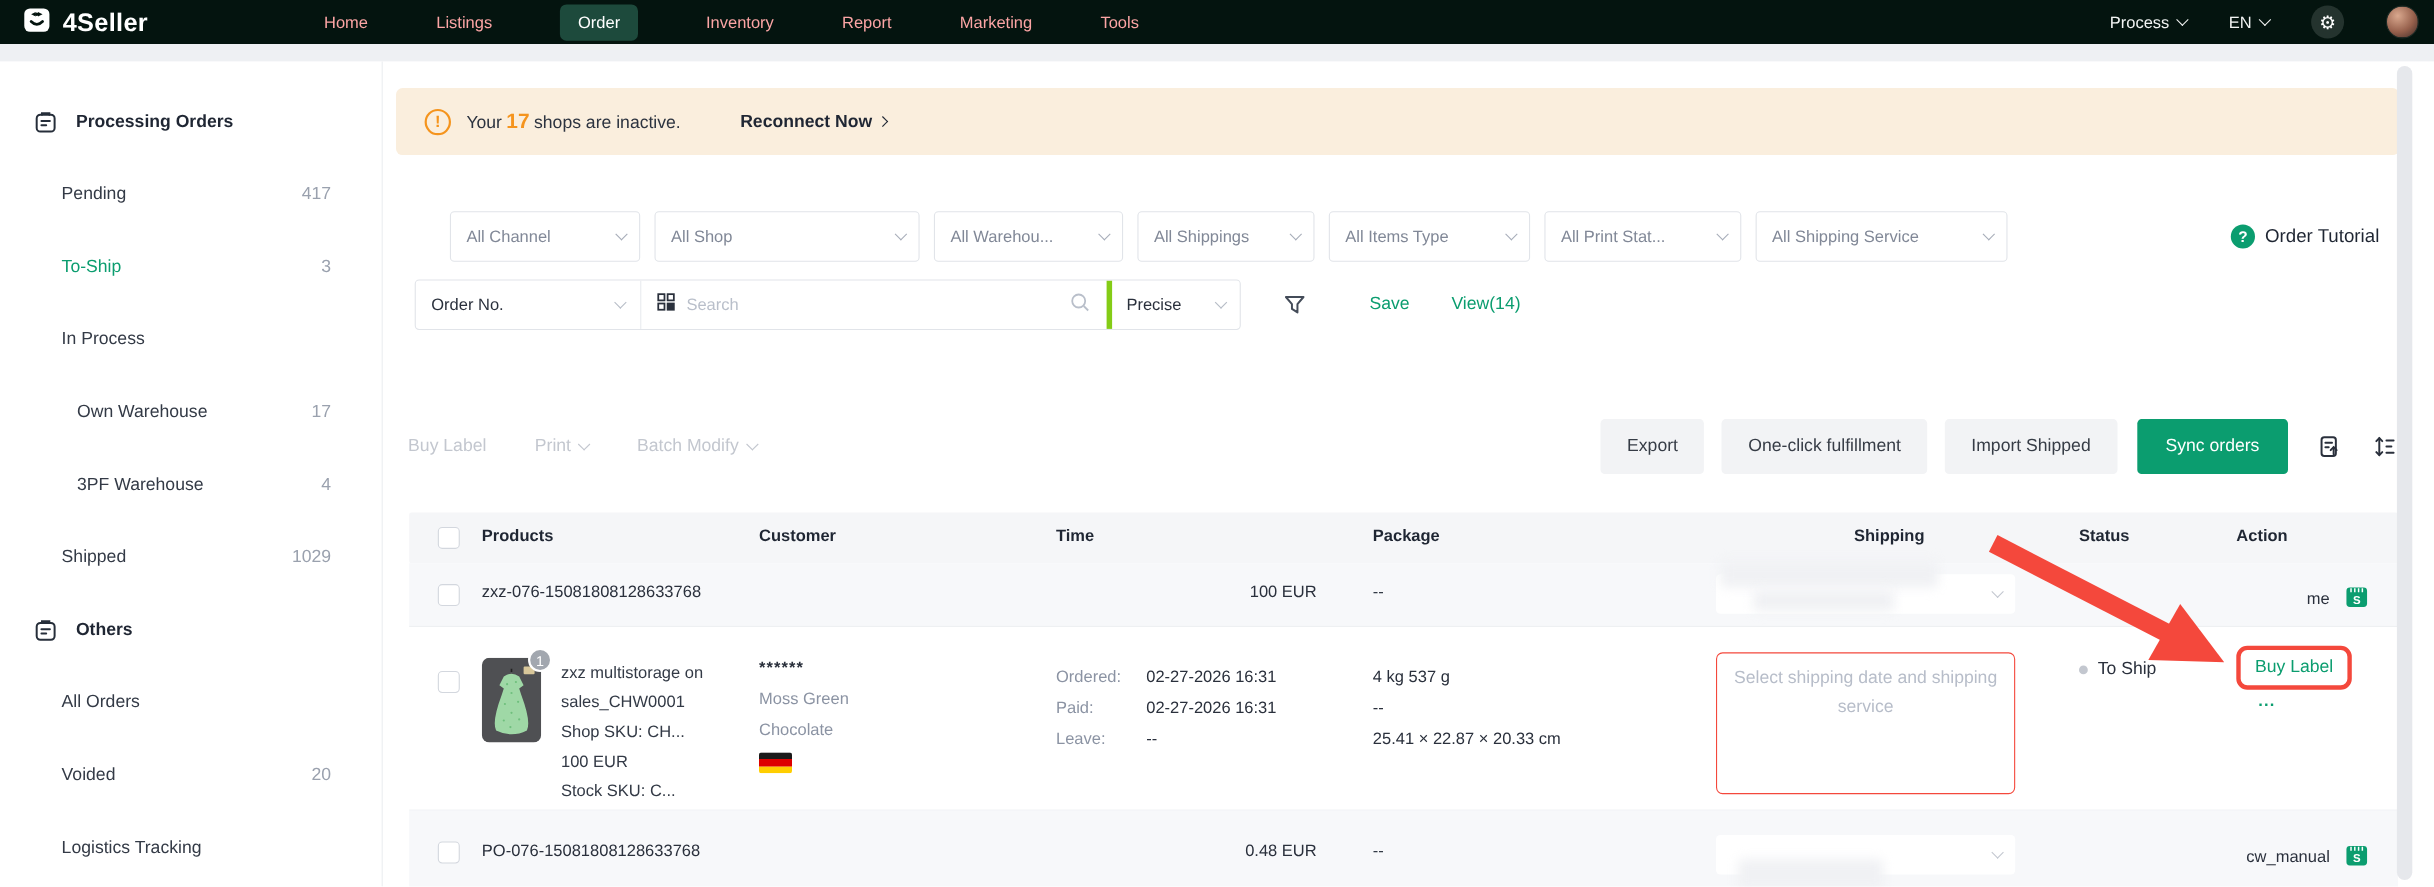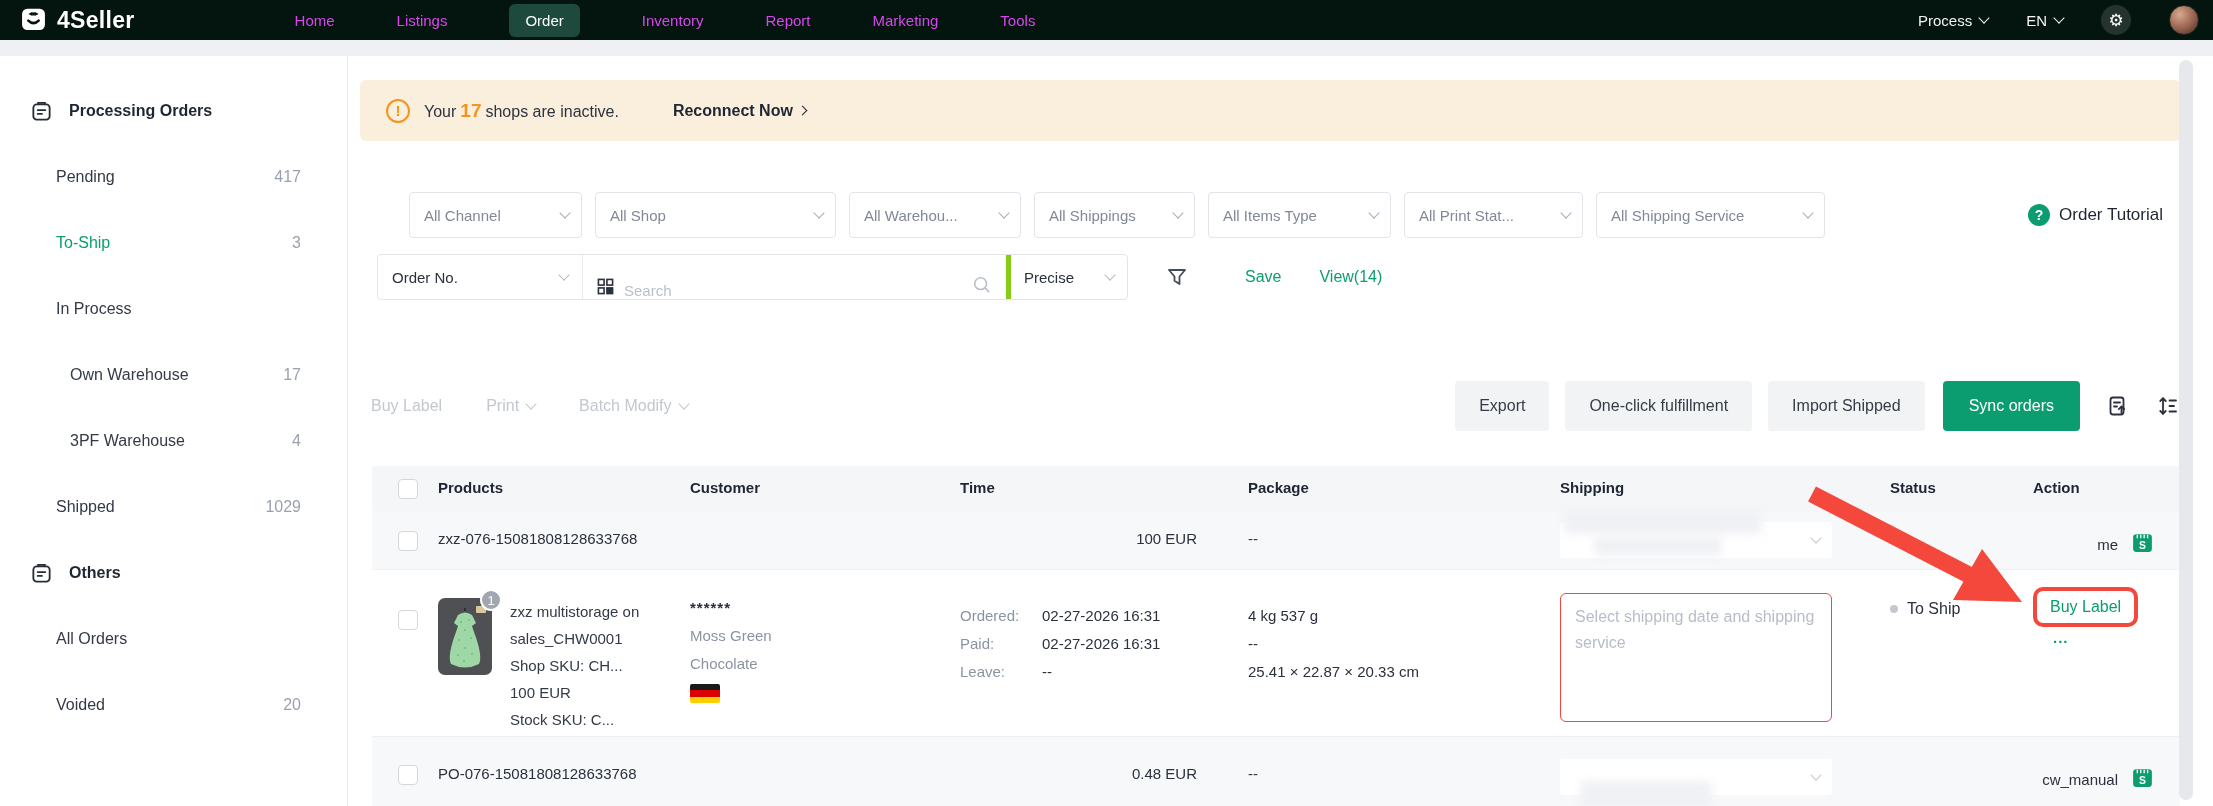--- a/index.html
+++ b/index.html
@@ -4,21 +4,21 @@
 <style>
   * { margin:0; padding:0; box-sizing:border-box; }
   html,body { width:2213px; height:806px; overflow:hidden; background:#fff;
     font-family:"Liberation Sans", sans-serif; color:#333a46; }
 
   
   .navbar { height:40px; background:#04140f; display:flex; align-items:center; padding:0 14px 0 20px; }
   .brand { display:flex; align-items:center; gap:10px; }
   .brand-name { color:#fff; font-size:23px; font-weight:bold; letter-spacing:.3px; }
   .nav-links { display:flex; align-items:center; gap:62px; margin-left:160px; }
-  .nav-link { color:#d946ef; font-size:15px; cursor:pointer; }
+  .nav-link { color:#fca5a5; font-size:15px; cursor:pointer; }
   .nav-link.active { background:#1d4a3c; color:#fff; padding:8px 16px; border-radius:6px; }
   .nav-right { margin-left:auto; display:flex; align-items:center; gap:38px; }
   .nav-drop { color:#f2f4f3; font-size:15px; display:flex; align-items:center; gap:8px; }
   .chev { display:inline-block; width:8px; height:8px; border-right:1.6px solid currentColor;
           border-bottom:1.6px solid currentColor; transform:rotate(45deg); margin-top:-4px; }
   .gear-wrap { width:30px; height:30px; border-radius:50%; background:#24332e; color:#fff;
                display:flex; align-items:center; justify-content:center; font-size:17px; }
   .avatar { width:30px; height:30px; border-radius:50%;
             background:radial-gradient(circle at 35% 30%, #d9a88e, #96604c 55%, #46302b 95%); border:1px solid #1c2a25; }
 
@@ -57,21 +57,21 @@
   .tutorial { margin-left:auto; display:flex; align-items:center; gap:9px; font-size:17px; color:#1f2633; cursor:pointer; }
   .q-ic { width:22px; height:22px; border-radius:50%; background:#0b9d6f; color:#fff; font-size:14px; font-weight:bold;
           display:flex; align-items:center; justify-content:center; }
 
   
   .search-row { display:flex; align-items:center; margin:16px 0 0 29px; }
   .search-group { display:flex; height:46px; border:1px solid #e1e4e9; border-radius:4px; overflow:hidden; background:#fff; }
   .sg-field { width:205px; display:flex; align-items:center; justify-content:space-between; padding:0 14px;
               border-right:1px solid #e9ebef; font-size:15px; color:#2a303c; cursor:pointer; }
   .sg-field .chev { color:#b6bcc6; }
-  .sg-input { width:423px; display:flex; align-items:flex-end; gap:10px; padding:0 14px; }
+  .sg-input { width:423px; display:flex; align-items:center; gap:10px; padding:0 14px; }
   .sg-input input { border:none; outline:none; flex:1; font-size:15px; color:#2a303c; font-family:inherit; }
   .sg-input input::placeholder { color:#b9bfca; }
   .sg-mode { width:121px; display:flex; align-items:center; justify-content:space-between; padding:0 13px;
              border-left:5px solid #84cc16; font-size:15px; color:#2a303c; cursor:pointer; }
   .sg-mode .chev { color:#b6bcc6; }
   .funnel { margin-left:37px; cursor:pointer; display:flex; }
   .link-green { color:#0b9d6f; font-size:16px; cursor:pointer; }
   .save-link { margin-left:56px; }
   .view-link { margin-left:38px; }
 
@@ -84,21 +84,21 @@
   .tb-right { margin-left:auto; display:flex; align-items:center; }
   .tb-ic { margin-left:26px; display:flex; cursor:pointer; }
 
   
   .table { margin:35px 33px 0 24px; }
   .t-row { display:grid; grid-template-columns:56px 252px 270px 288px 310px 327px 145px 1fr; align-items:start; position:relative; }
   .t-head { background:#f5f6f8; height:46px; border-radius:2px; }
   .t-head .cell { font-weight:bold; color:#1f2633; font-size:15px; padding-top:13px; }
   .cell { padding-left:10px; font-size:15px; }
   .cell.c-check { padding-left:26px; }
-  .cell.c-ship { padding-left:12px; }
+  .cell.c-ship { padding-left:12px;text-align:center; }
   .cell.c-status { padding-left:15px; }
   .cell.c-action { padding-left:13px; }
   .checkbox { width:20px; height:20px; border:1.5px solid #d3d7de; border-radius:4px; background:#fff; display:inline-block; cursor:pointer; }
   .row-plain { height:58px; background:#f7f8fa; border-bottom:1px solid #eef0f2; }
   .row-plain .cell { padding-top:18px; }
   .row-plain .cell.c-check { padding-top:19px; }
   .order-no { color:#2a303c; }
   .price-right { text-align:right; padding-right:41px; color:#2a303c; }
   .row-owner { display:flex; align-items:center; justify-content:flex-end; gap:12px; padding-right:25px; color:#2a303c; }
 
@@ -233,20 +233,23 @@
       </span>
       <span>Others</span>
     </div>
     <div class="sd-item lv1">
       <span>All Orders</span>
     </div>
     <div class="sd-item lv1">
       <span>Voided</span>
       <span class="sd-count">20</span>
     </div>
+    <div class="sd-item lv1">
+      <span>Logistics Tracking</span>
+    </div>
   </aside>
 
   <main>
 
     <div class="banner">
       <span class="warn-ic">!</span>
       <span class="banner-text">
         <span>Your</span><span class="banner-count">17</span><span>shops are inactive.</span>
       </span>
       <span class="banner-action">

